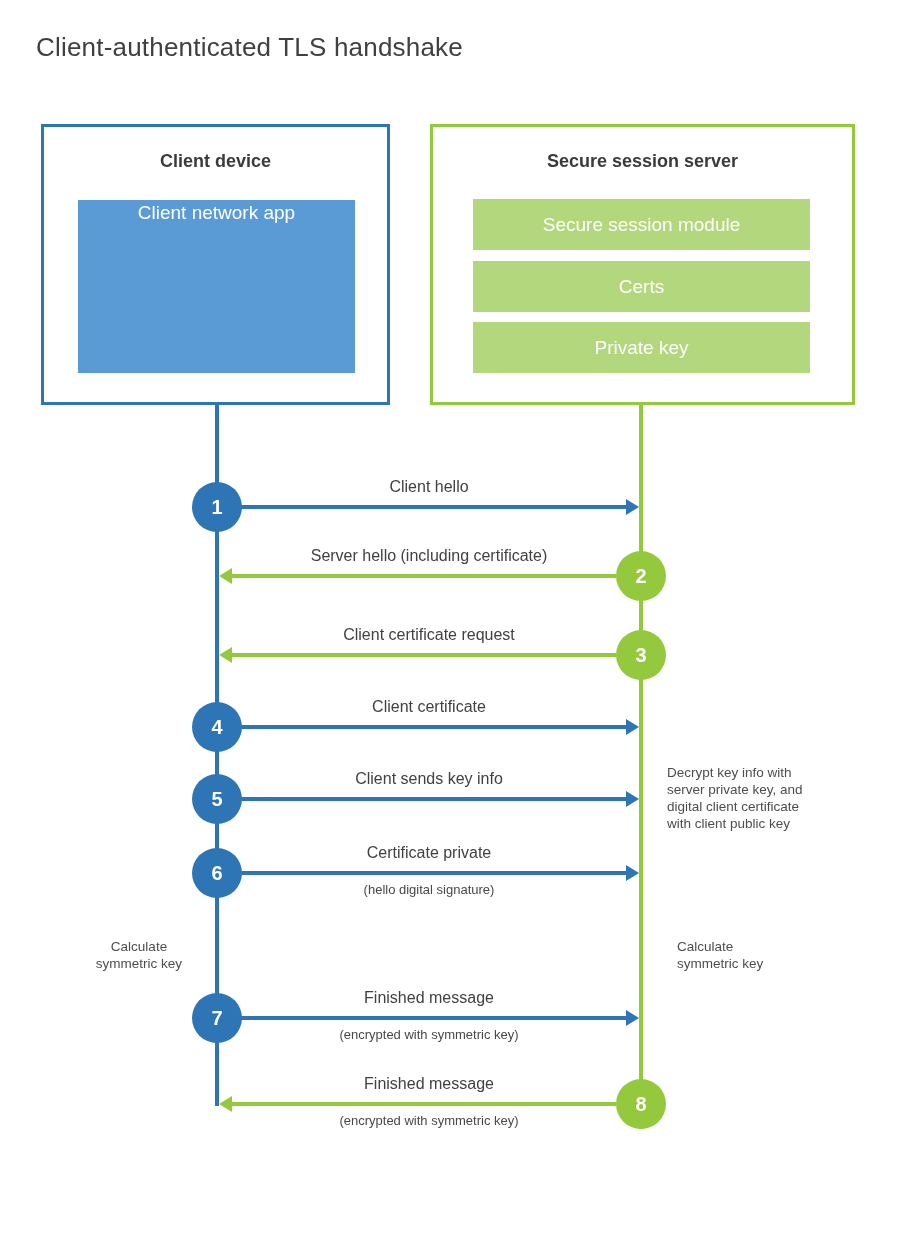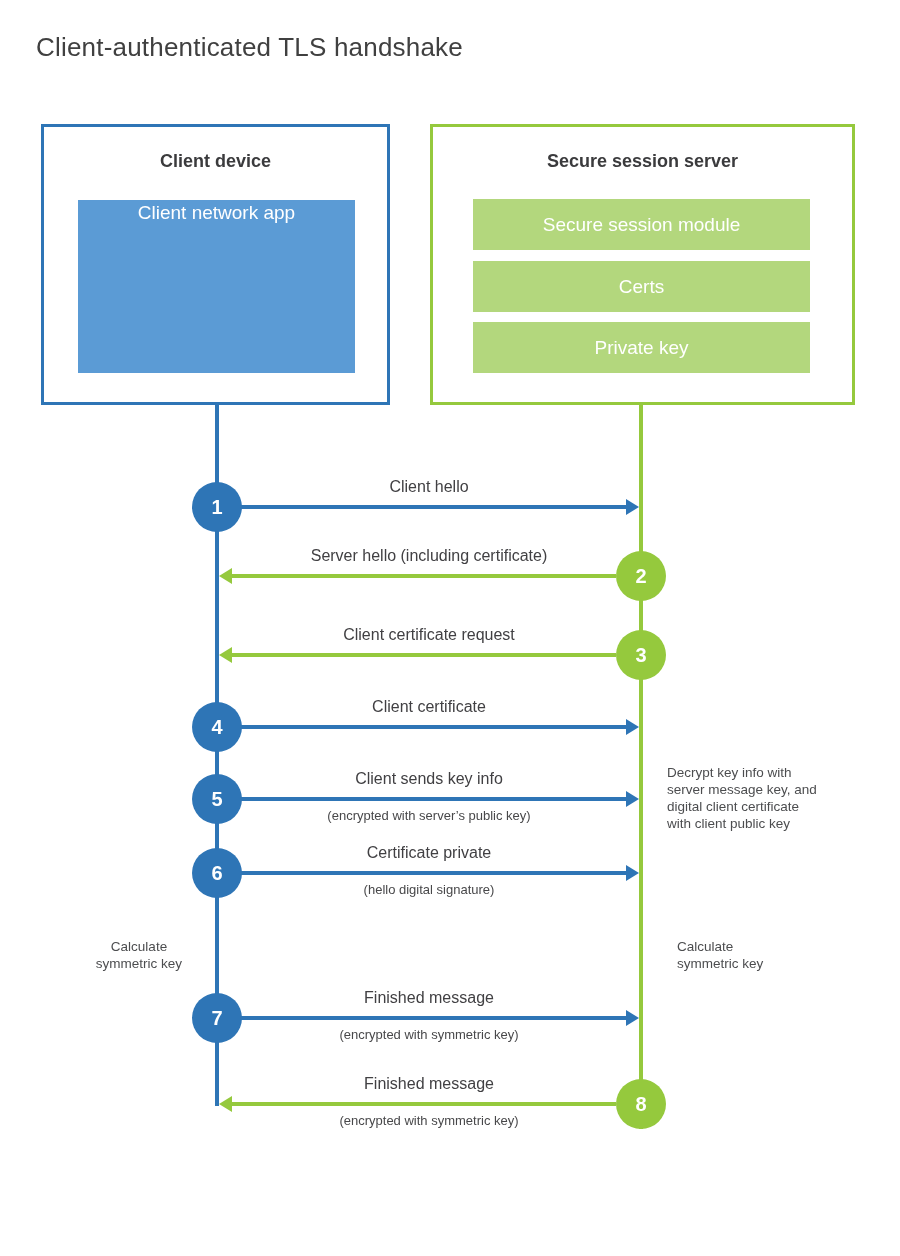--- a/index.html
+++ b/index.html
@@ -113,21 +113,20 @@
   <div class="circle blue" style="left:192px; top:702px;">
     <span>4</span>
   </div>
 
   <div class="msg" style="top:770px;">Client sends key info</div>
   <div class="hline blue" style="top:797px;"></div>
   <div class="ah right" style="top:791px;"></div>
   <div class="circle blue" style="left:192px; top:774px;">
     <span>5</span>
   </div>
-  <div class="sub" style="top:808px;">(encrypted with server’s public key)</div>
 
   <div class="msg" style="top:844px;">Certificate private</div>
   <div class="hline blue" style="top:871px;"></div>
   <div class="ah right" style="top:865px;"></div>
   <div class="circle blue" style="left:192px; top:848px;">
     <span>6</span>
   </div>
   <div class="sub" style="top:882px;">(hello digital signature)</div>
 
   <div class="msg" style="top:989px;">Finished message</div>
@@ -141,21 +140,21 @@
   <div class="msg" style="top:1075px;">Finished message</div>
   <div class="hline green" style="top:1102px;"></div>
   <div class="ah left" style="top:1096px;"></div>
   <div class="circle green" style="left:616px; top:1079px;">
     <span>8</span>
   </div>
   <div class="sub" style="top:1113px;">(encrypted with symmetric key)</div>
 
   <div class="note note-decrypt">
     <div>Decrypt key info with</div>
-    <div>server message key, and</div>
+    <div>server private key, and</div>
     <div>digital client certificate</div>
     <div>with client public key</div>
   </div>
   <div class="note note-calc-left">
     <div>Calculate</div>
     <div>symmetric key</div>
   </div>
   <div class="note note-calc-right">
     <div>Calculate</div>
     <div>symmetric key</div>

